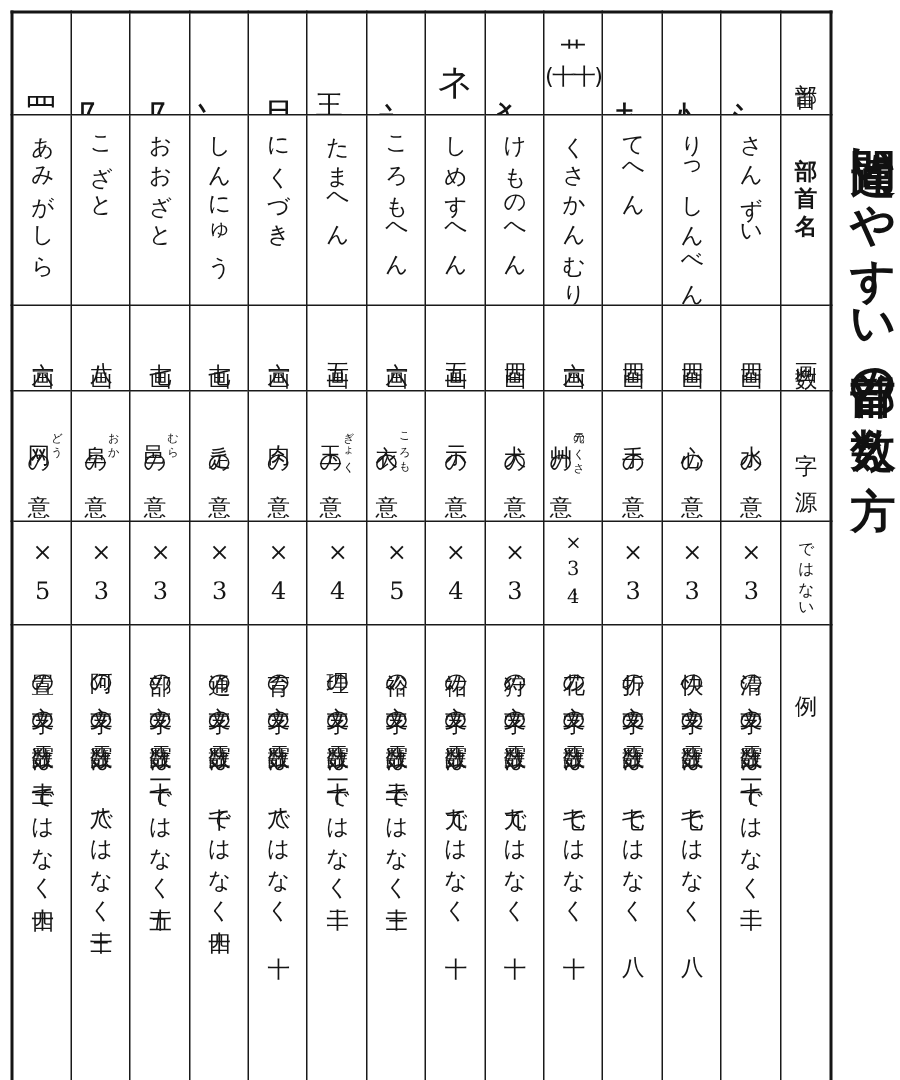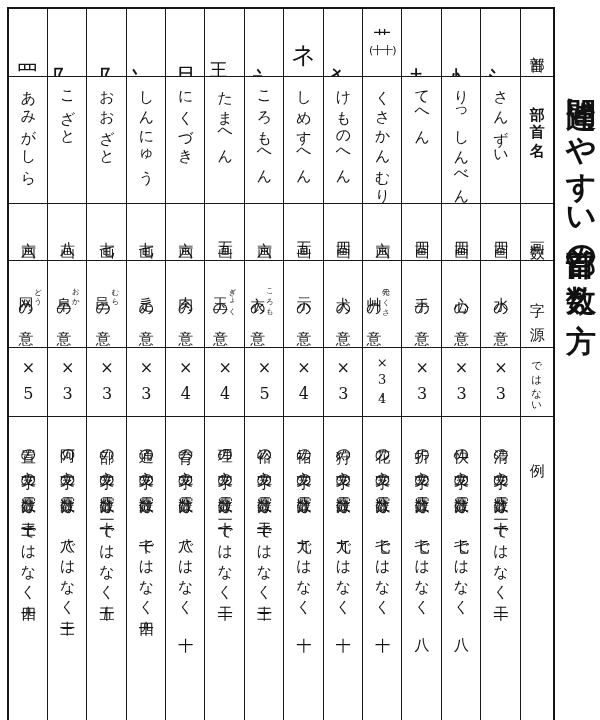--- a/index.html
+++ b/index.html
@@ -30,21 +30,21 @@
   tr.r1 { height: 68px; }
   tr.r2 { height: 117px; }
   tr.r3 { height: 57px; }
   tr.r4 { height: 87px; }
   tr.r5 { height: 69px; }
   tr.r6 { height: 308px; }
 
   
   .rad { font-size: 24px; }
   .rad-sm { font-size: 17px; display: block; direction: ltr; line-height: 1; }
-  .rad-alt { font-size: 11px; display: block; direction: ltr; line-height: 1.1; letter-spacing: -1px; }
+  .rad-alt { font-size: 15px; display: block; direction: ltr; line-height: 1.1; letter-spacing: -1px; }
   .al-l { text-align: left !important; padding-left: 4px !important; }
   .al-r { text-align: right !important; padding-right: 3px !important; }
 
   
   tr.r2 td { vertical-align: top; padding-top: 3px; }
   .name { font-size: 15px; letter-spacing: 2.75px; }
 
   
   .strk { font-size: 15px; letter-spacing: 4px; padding-top: 4px; }
 

